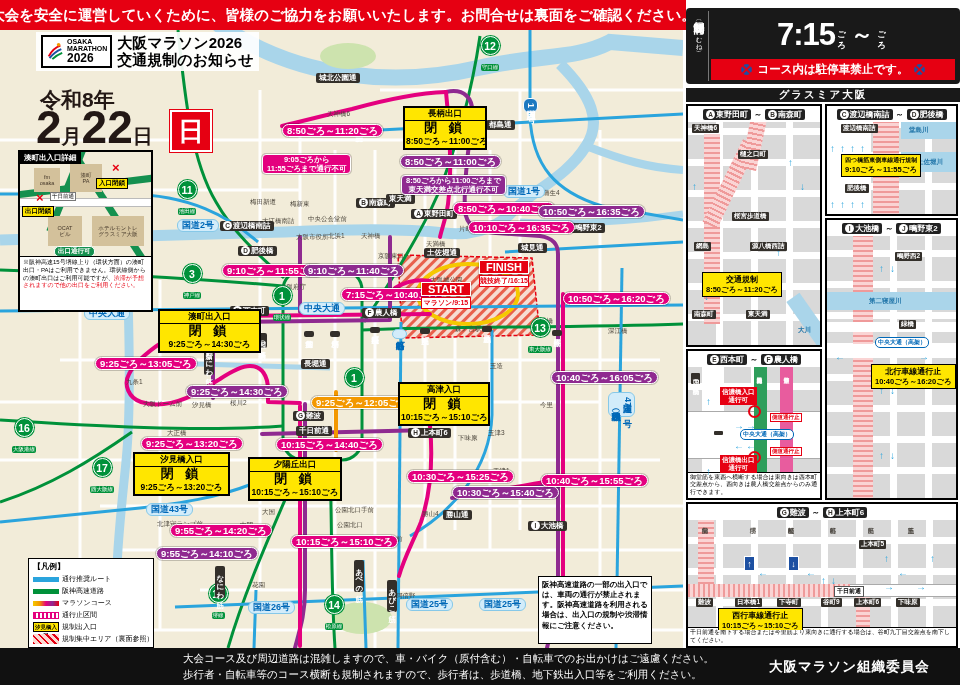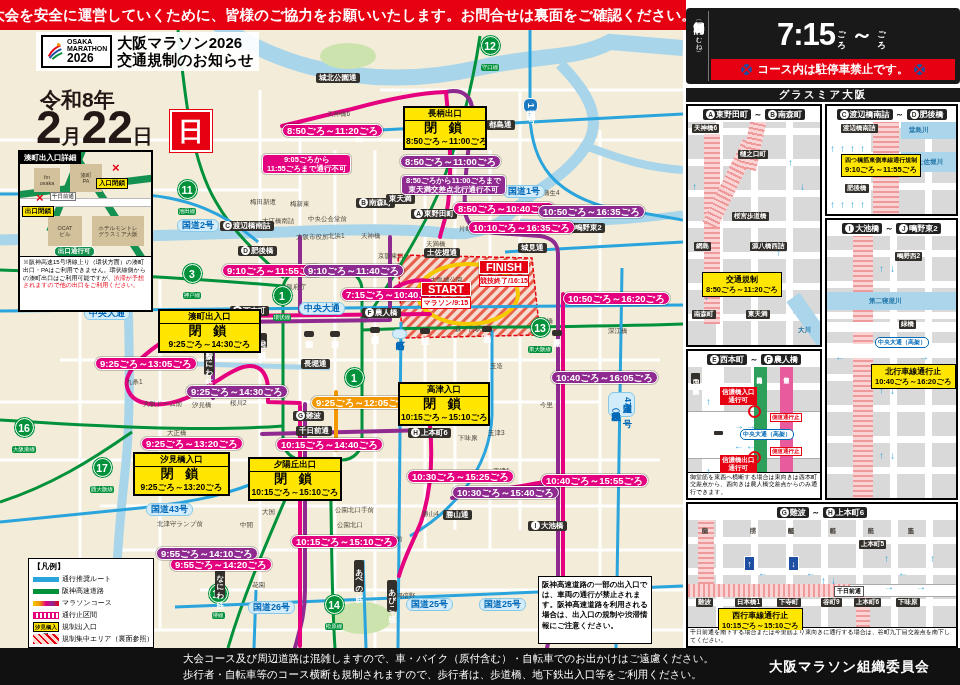--- a/index.html
+++ b/index.html
@@ -305,21 +305,21 @@
       <div class="badge pink" style="left: 95px; top: 327px;">9:25ごろ～13:05ごろ</div>
       <div class="badge purple" style="left: 186px; top: 355px;">9:25ごろ～14:30ごろ</div>
       <div class="badge pink" style="left: 141px; top: 407px;">9:25ごろ～13:20ごろ</div>
       <div class="badge orange" style="left: 311px; top: 366px;">9:25ごろ～12:05ごろ</div>
       <div class="badge pink" style="left: 276px; top: 408px;">10:15ごろ～14:40ごろ</div>
       <div class="badge pink" style="left: 407px; top: 440px;">10:30ごろ～15:25ごろ</div>
       <div class="badge purple" style="left: 452px; top: 456px;">10:30ごろ～15:40ごろ</div>
       <div class="badge purple" style="left: 551px; top: 341px;">10:40ごろ～16:05ごろ</div>
       <div class="badge pink" style="left: 541px; top: 444px;">10:40ごろ～15:55ごろ</div>
       <div class="badge pink" style="left: 291px; top: 505px;">10:15ごろ～15:10ごろ</div>
-      <div class="badge pink" style="left: 170px; top: 516px; margin-top: 12px;">9:55ごろ～14:20ごろ</div>
+      <div class="badge pink" style="left: 170px; top: 482px; margin-top: 12px;">9:55ごろ～14:20ごろ</div>
       <div class="badge purple" style="left: 156px; top: 517px;">9:55ごろ～14:10ごろ</div>
       <div class="closure" style="left: 403px; top: 76px; width: 84px;">
         <div class="nm">長柄出口</div>
         <div class="st">閉 鎖</div>
         <div class="tm">8:50ごろ～11:00ごろ</div>
       </div>
       <div class="closure" style="left: 158px; top: 267px; width: 103px; margin-top: 12px;">
         <div class="nm">湊町出入口</div>
         <div class="st">閉 鎖</div>
         <div class="tm">9:25ごろ～14:30ごろ</div>

